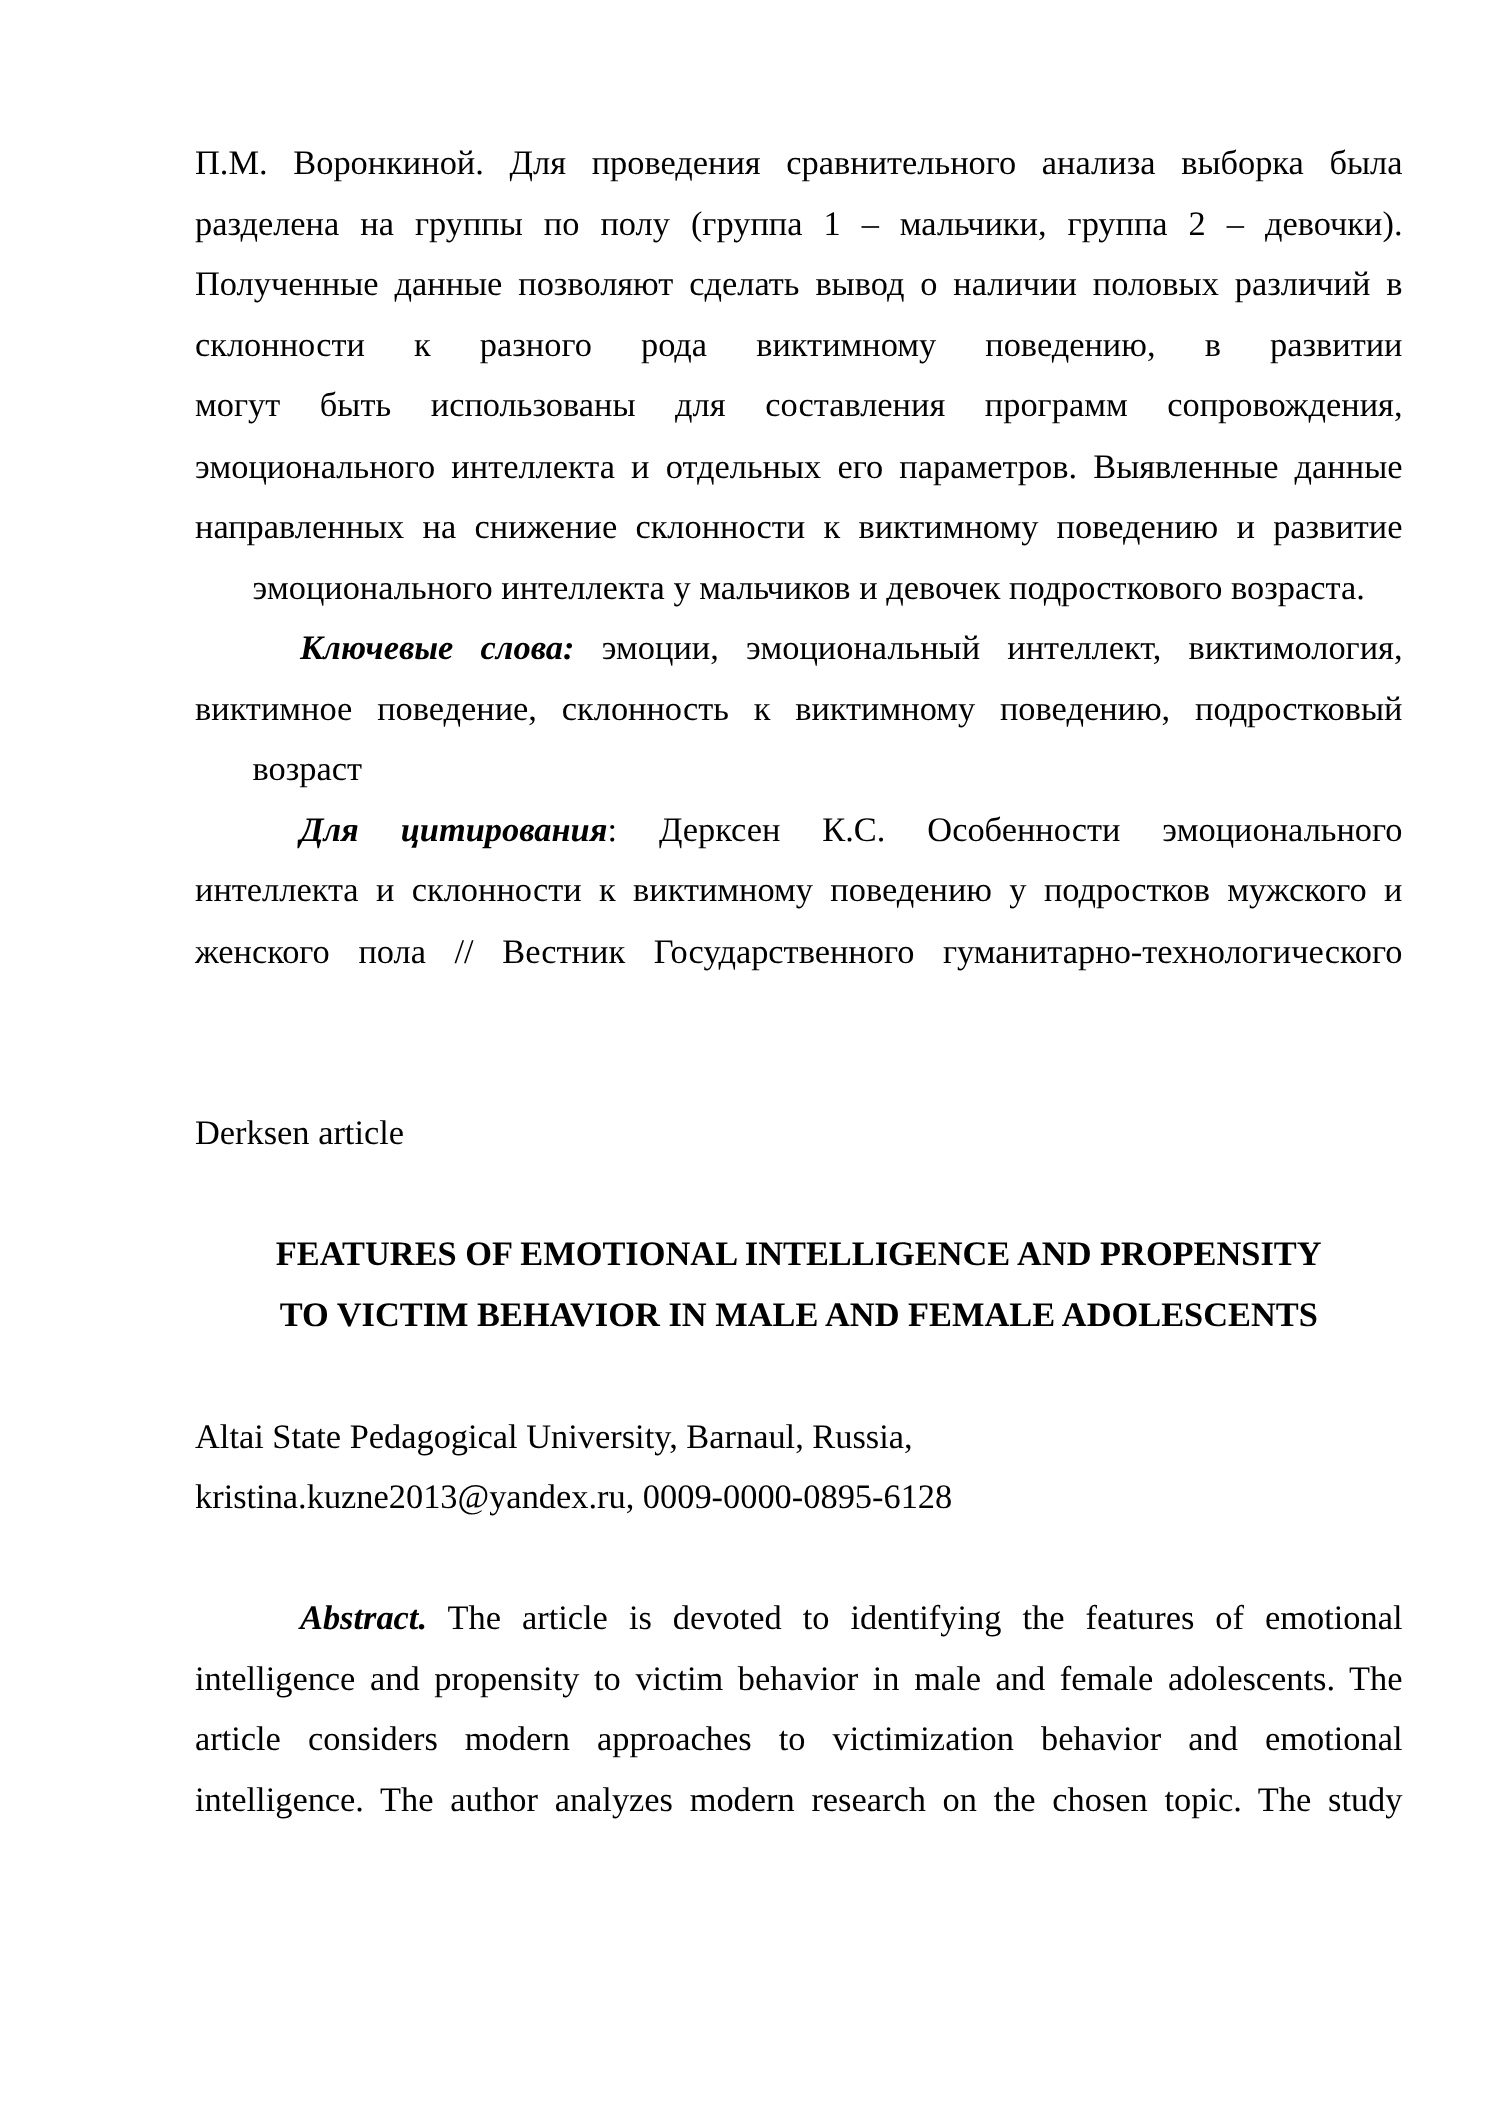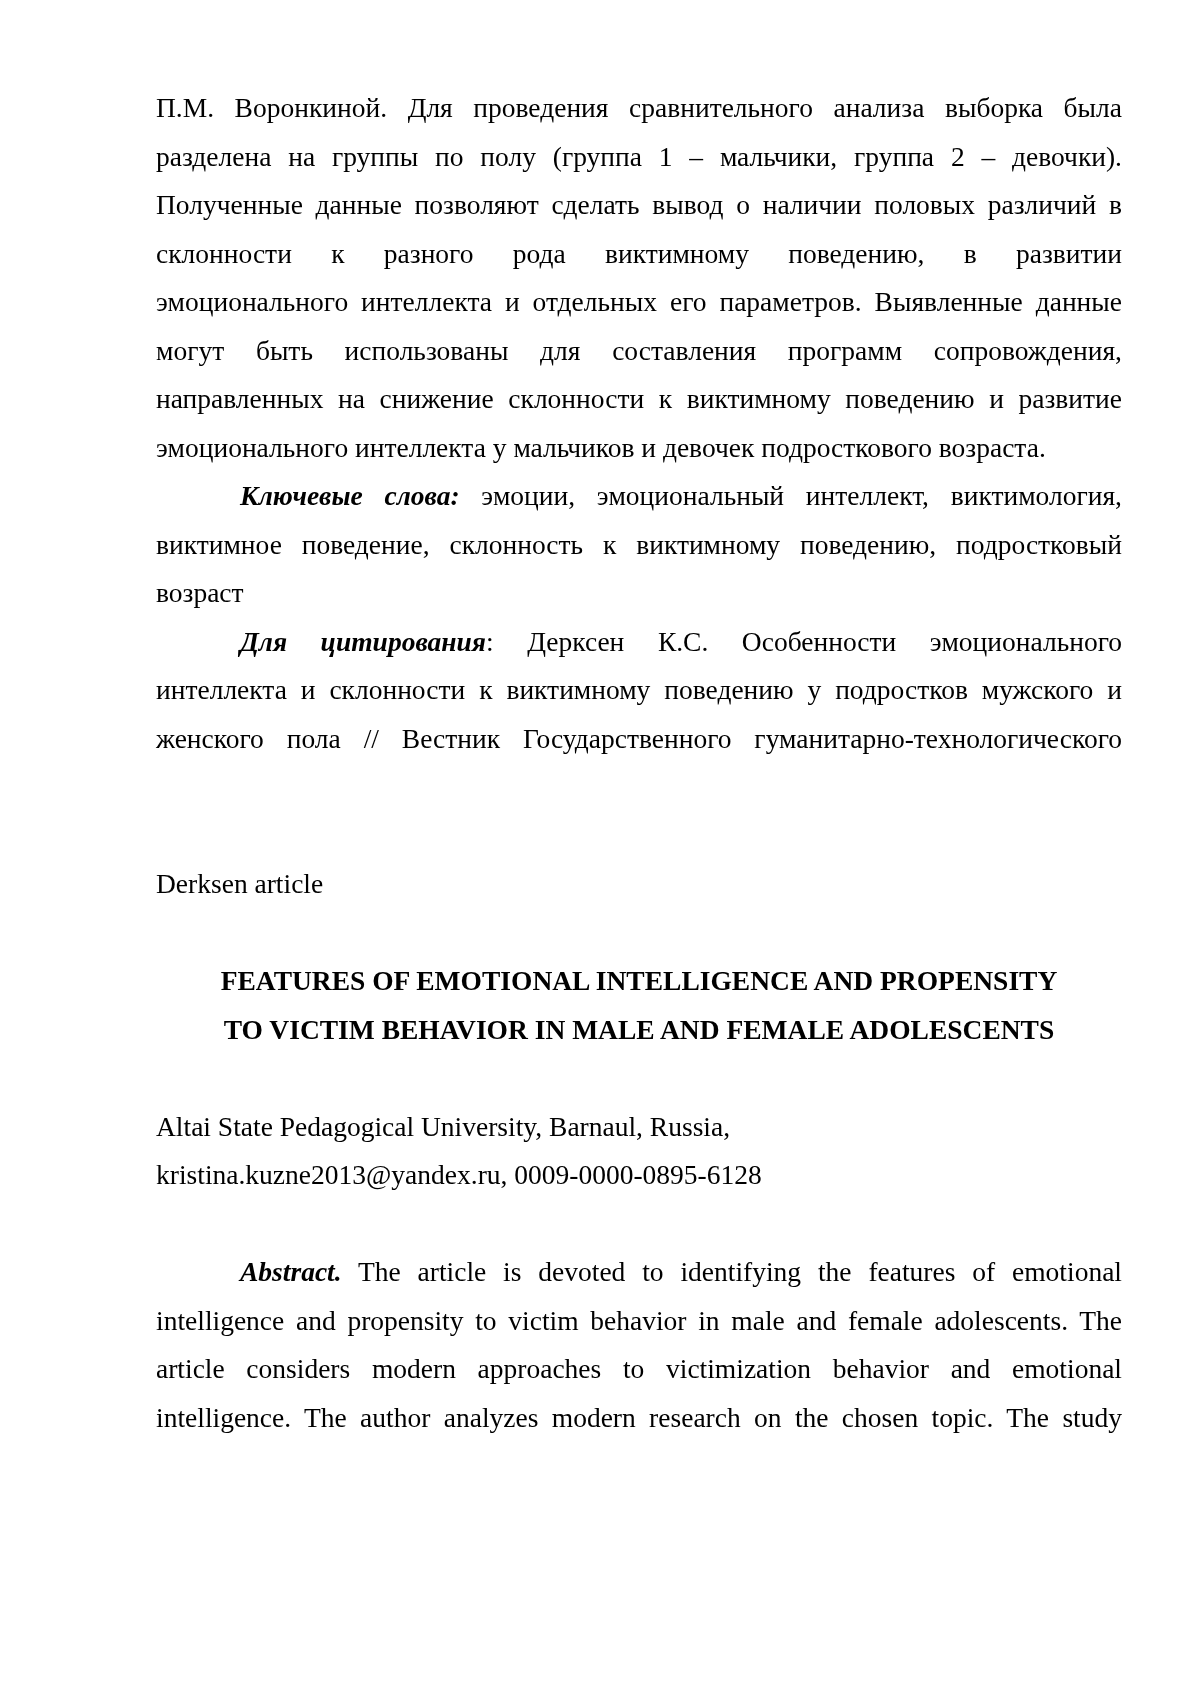--- a/index.html
+++ b/index.html
@@ -9,32 +9,32 @@
     background: #ffffff;
     color: #000000;
     font-family: "Liberation Serif", serif;
     font-size: 27.5px;
     overflow: hidden;
   }
   .page {
     box-sizing: border-box;
     width: 1200px;
     height: 1697px;
-    padding: 84px 78px 0 156px;
+    padding: 106px 78px 0 156px;
     background: #ffffff;
   }
   .ln {
     line-height: 48.5px;
     height: 48.5px;
     text-align: justify;
     text-align-last: justify;
     text-justify: inter-word;
     white-space: nowrap;
   }
-  .ln.last { text-align-last: left; }
+  .ln.last { text-align-last: left; margin-left: 46px; }
   .ln.indent { text-indent: 84px; }
   .bi { font-weight: bold; font-style: italic; }
   .title-ln {
     line-height: 48.5px;
     height: 48.5px;
     text-align: left;
     text-align-last: center;
     font-weight: bold;
     white-space: nowrap;
   }
@@ -50,22 +50,22 @@
 </head>
 <body>
 
 <div class="page">
 
   <div>
     <div class="ln">П.М. Воронкиной. Для проведения сравнительного анализа выборка была</div>
     <div class="ln">разделена на группы по полу (группа 1 – мальчики, группа 2 – девочки).</div>
     <div class="ln">Полученные данные позволяют сделать вывод о наличии половых различий в</div>
     <div class="ln">склонности к разного рода виктимному поведению, в развитии</div>
+    <div class="ln">могут быть использованы для составления программ сопровождения,</div>
     <div class="ln">эмоционального интеллекта и отдельных его параметров. Выявленные данные</div>
-    <div class="ln">могут быть использованы для составления программ сопровождения,</div>
     <div class="ln">направленных на снижение склонности к виктимному поведению и развитие</div>
     <div class="ln last">эмоционального интеллекта у мальчиков и девочек подросткового возраста.</div>
   </div>
 
   <div>
     <div class="ln indent"><span class="bi">Ключевые слова:</span><span> эмоции, эмоциональный интеллект, виктимология,</span></div>
     <div class="ln">виктимное поведение, склонность к виктимному поведению, подростковый</div>
     <div class="ln last">возраст</div>
   </div>
 

